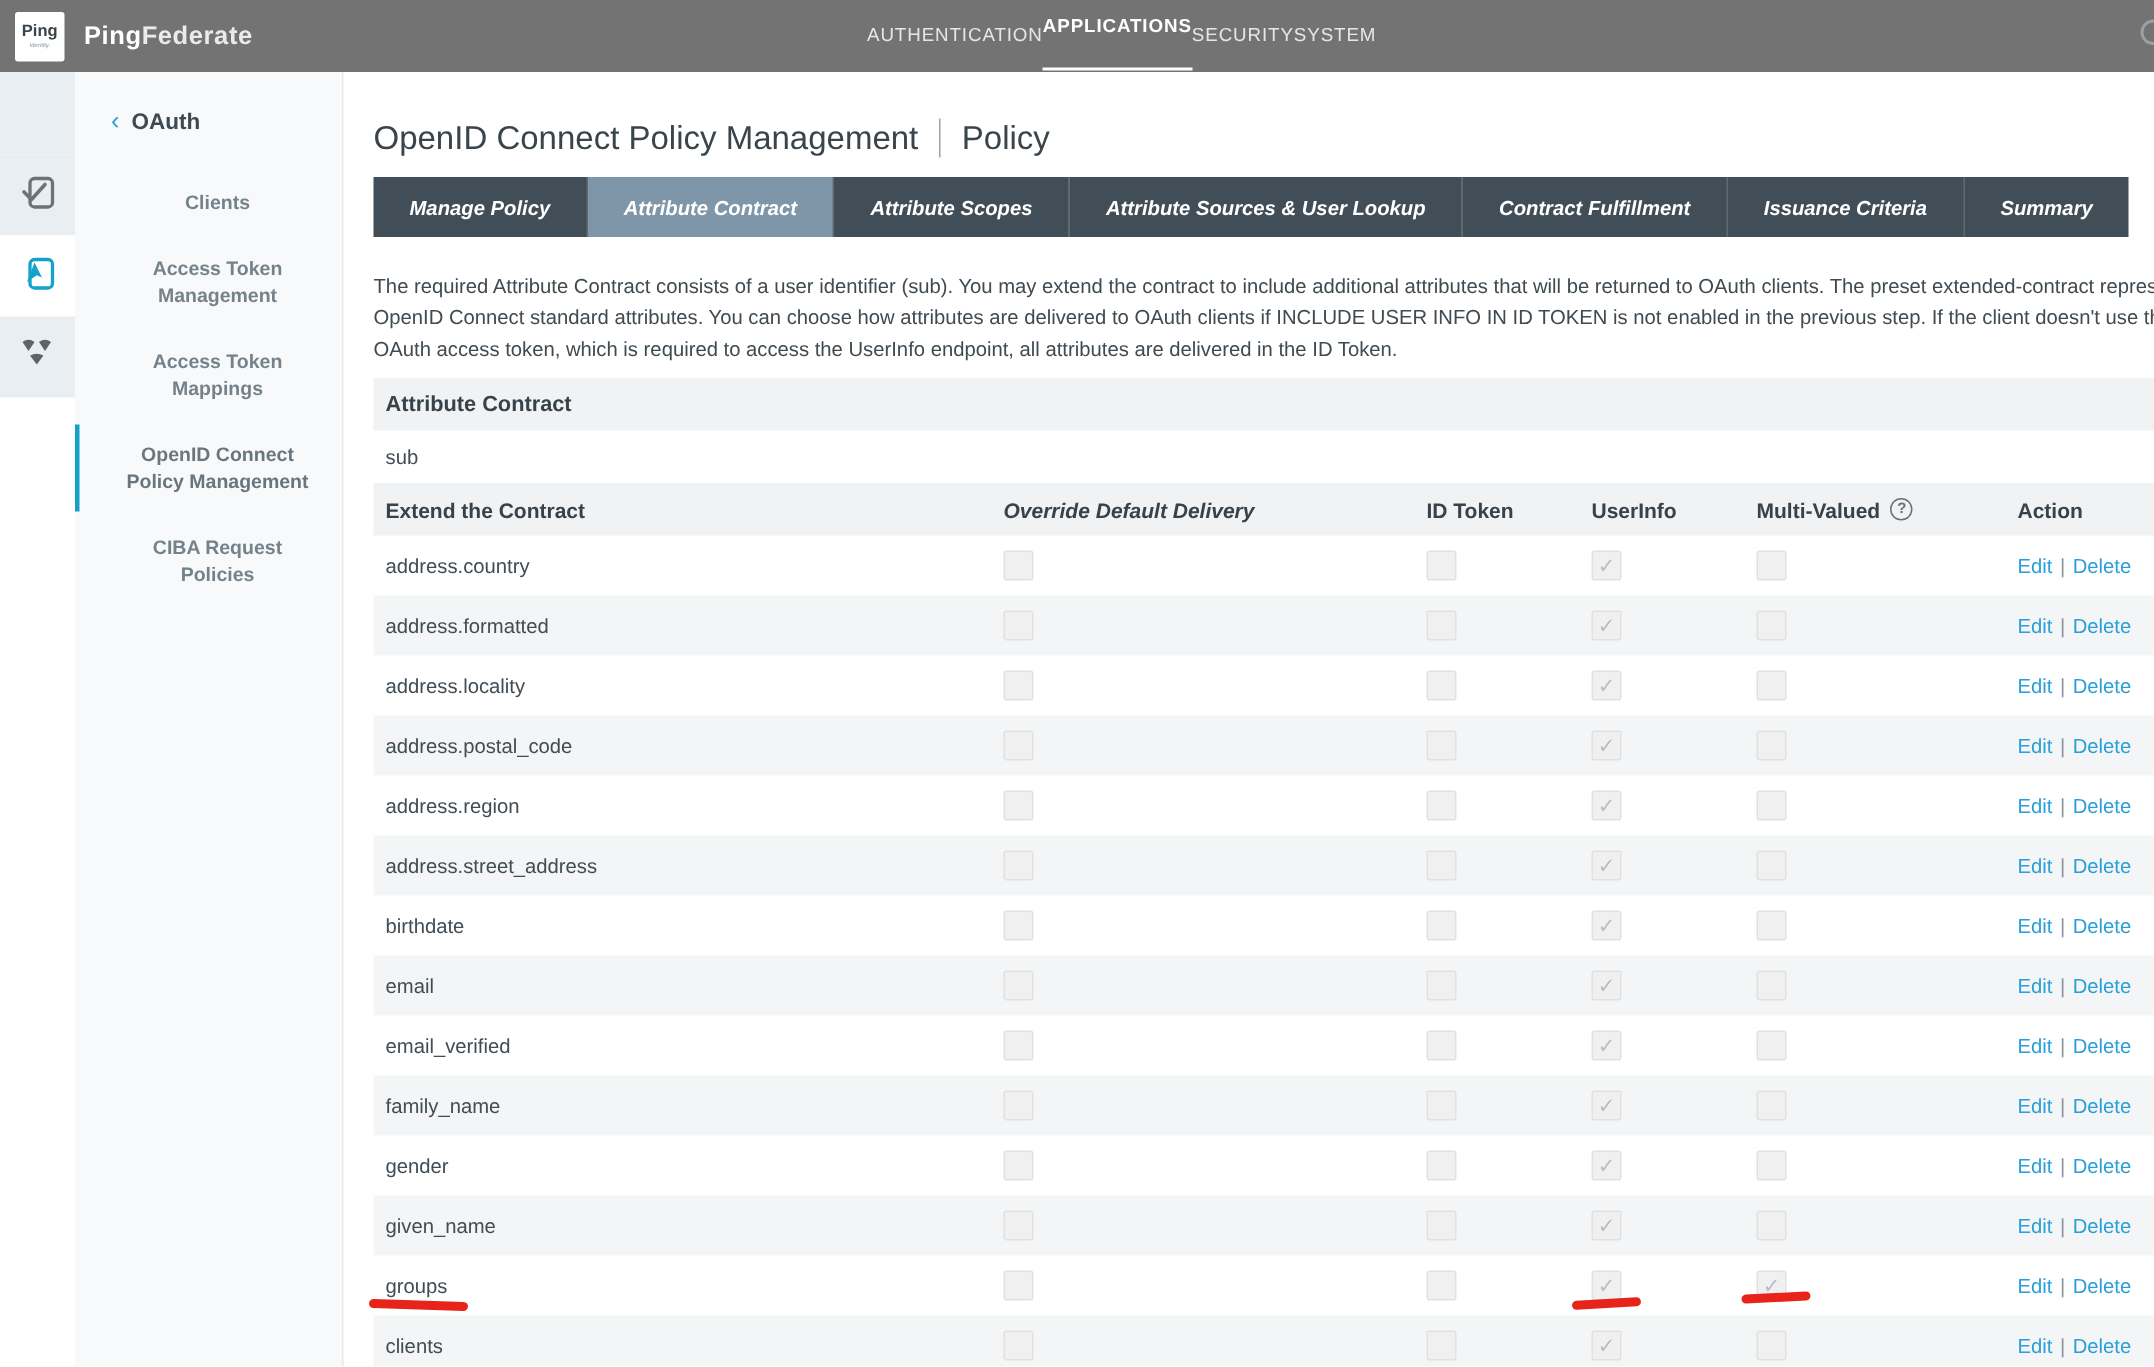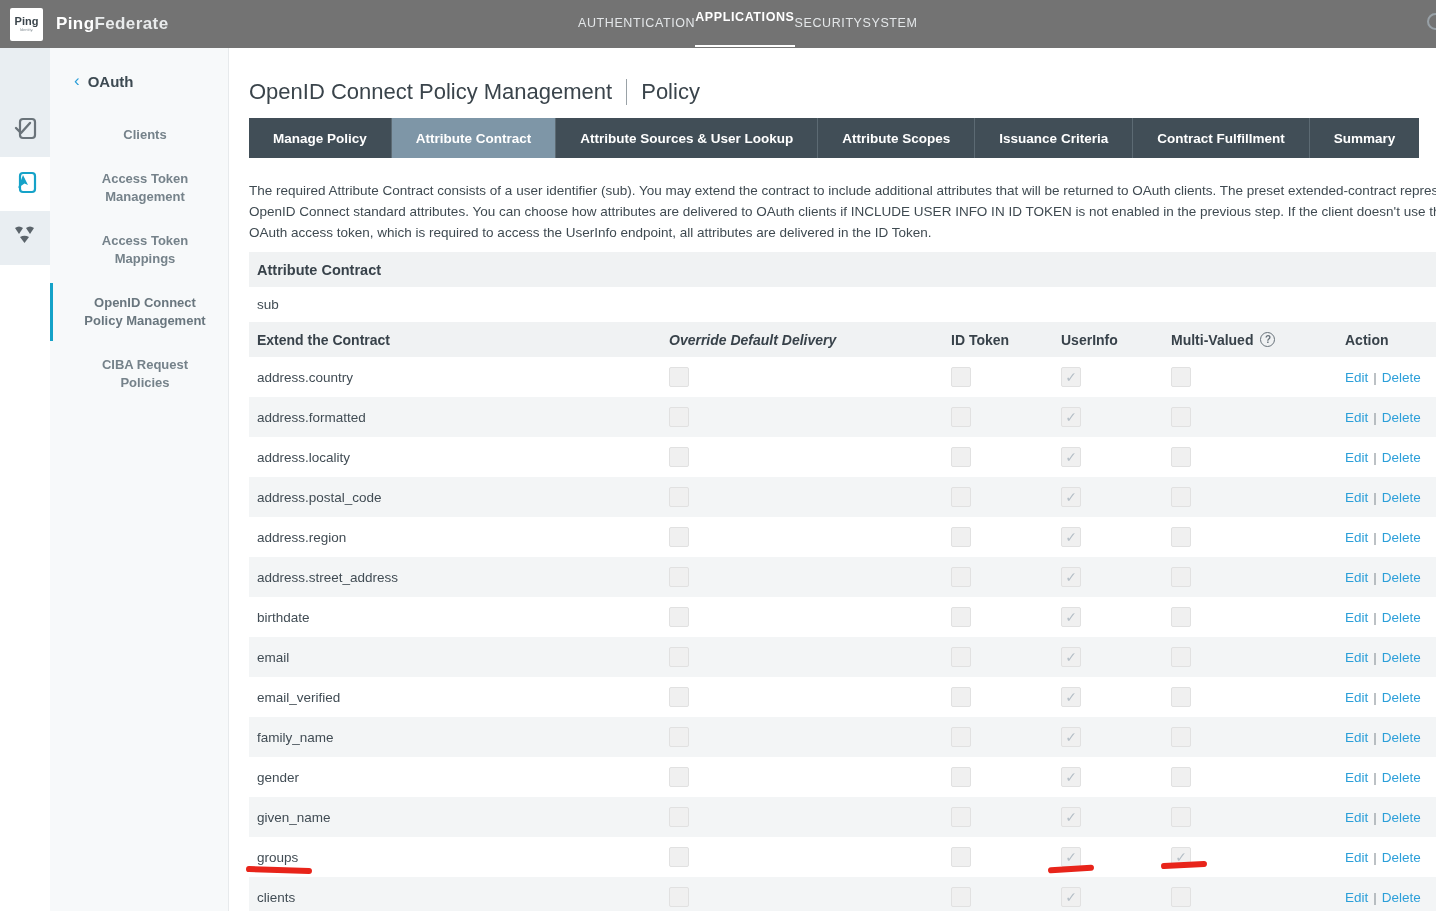--- a/index.html
+++ b/index.html
@@ -32,21 +32,21 @@
   .oauth-chevron { color:#2b9fd9; font-size:17px; margin-right:8px; font-weight:normal; }
   .side-items { margin-top:24px;text-align:center; }
   .side-item { padding:11px 14px 11px 26px; font-size:13px; font-weight:bold; color:#75828a; line-height:18px; cursor:pointer; margin-bottom:4px; }
   .side-item.active { border-left:3px solid #15a2c8; padding-left:23px; color:#69767e; }
 
   
   .main { position:absolute; top:45px; left:229px; width:1207px; height:866px; background:#ffffff; padding-left:20px; overflow:hidden; }
   .page-title { padding-top:34px; font-size:22px; color:#3a444b; display:flex; align-items:center; white-space:nowrap; }
   .title-sep { display:inline-block; width:1px; height:26px; background:#9aa2a7; margin:0 14px; }
 
-  .tabs { margin-top:13px; display:flex; }
+  .tabs { margin-top:13px; display:flex;font-style:italic; }
   .tab { height:40px; background:#414e57; color:#ffffff; font-size:13.5px; font-weight:bold; display:flex; align-items:center; padding:0 24px; border-right:1px solid #5c6a73; cursor:pointer; white-space:nowrap; }
   .tab:last-child { border-right:none; }
   .tab.active { background:#7e96a7; }
 
   .desc { margin-top:22px; font-size:13.5px; color:#3f4a51; line-height:21px; }
   .desc div { white-space:nowrap; overflow:hidden; }
 
   
   .atable { margin-top:9px; width:1300px; font-size:13.5px; color:#414c54; }
   .section-head { height:35px; background:#f0f2f3; display:flex; align-items:center; padding-left:8px; font-size:14.5px; font-weight:bold; color:#38424a; }
@@ -140,24 +140,24 @@
 <div class="main">
   <div class="page-title">
     <span>OpenID Connect Policy Management</span>
     <span class="title-sep"></span>
     <span>Policy</span>
   </div>
 
   <div class="tabs" id="tabs">
       <div class="tab">Manage Policy</div>
       <div class="tab active">Attribute Contract</div>
+      <div class="tab">Attribute Scopes</div>
       <div class="tab">Attribute Sources &amp; User Lookup</div>
-      <div class="tab">Attribute Scopes</div>
+      <div class="tab">Contract Fulfillment</div>
       <div class="tab">Issuance Criteria</div>
-      <div class="tab">Contract Fulfillment</div>
       <div class="tab">Summary</div>
     </div>
 
   <div class="desc" id="desc">
       <div>The required Attribute Contract consists of a user identifier (sub). You may extend the contract to include additional attributes that will be returned to OAuth clients. The preset extended-contract represents</div>
       <div>OpenID Connect standard attributes. You can choose how attributes are delivered to OAuth clients if INCLUDE USER INFO IN ID TOKEN is not enabled in the previous step. If the client doesn't use the</div>
       <div>OAuth access token, which is required to access the UserInfo endpoint, all attributes are delivered in the ID Token.</div>
     </div>
 
   <div class="atable">

